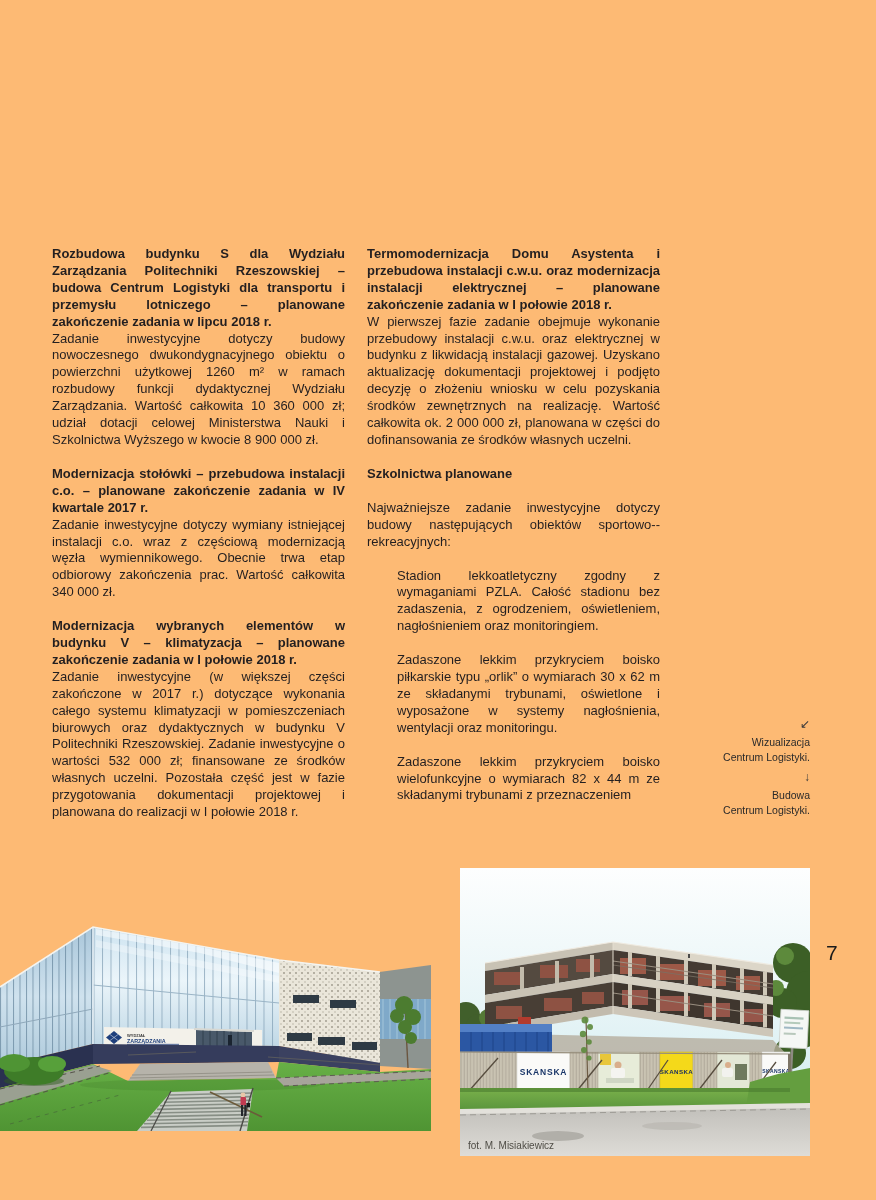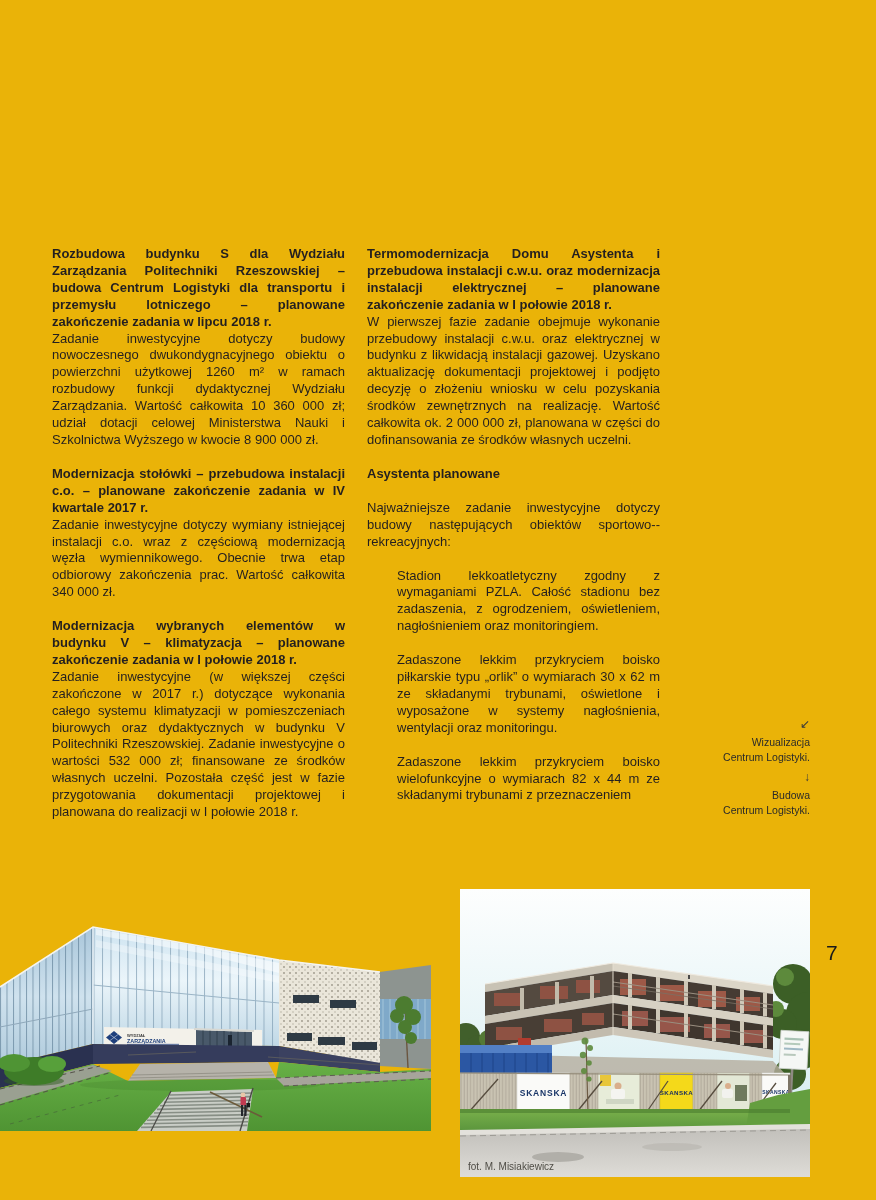--- a/index.html
+++ b/index.html
@@ -1,17 +1,17 @@
 <!DOCTYPE html>
 <html><head>
 <meta charset="utf-8">
 <style>
   html,body{margin:0;padding:0;background:#e9e9e9;}
   .page{
-    position:relative;width:876px;height:1200px;background:#eab308;
+    position:relative;width:876px;height:1200px;background:#fdba74;
     font-family:"Liberation Sans",sans-serif;color:#231f20;overflow:hidden;
     margin:0 auto;
   }
   .col{position:absolute;top:246px;width:293px;font-size:13px;line-height:16.9px;text-align:justify;}
   .col-left{left:52px;}
   .col-right{left:367px;}
   .head{font-weight:bold;margin:0;}
   .para{margin:0 0 17px 0;}
   .subhead{font-weight:bold;margin:0 0 17px 0;}
   .head-block{margin:0 0 17px 0;}
@@ -41,21 +41,21 @@
       <p class="head">Modernizacja wybranych elementów w budynku V – klimatyzacja – planowane zakończenie zadania w I połowie 2018 r.</p>
       <p class="para" style="margin-bottom:0">Zadanie inwestycyjne (w większej części zakończone w 2017 r.) dotyczące wykonania całego systemu klimatyzacji w pomieszczeniach biurowych oraz dydaktycznych w budynku V Politechniki Rzeszowskiej. Zadanie inwestycyjne o wartości 532 000 zł; finansowane ze środków własnych uczelni. Pozostała część jest w fazie przygotowania dokumentacji projektowej i planowana do realizacji w I połowie 2018 r.</p>
     </div>
   </div>
 
   <div class="col col-right">
     <div class="head-block">
       <p class="head">Termomodernizacja Domu Asystenta i przebudowa instalacji c.w.u. oraz modernizacja instalacji elektrycznej – planowane zakończenie zadania w I połowie 2018 r.</p>
       <p class="para" style="margin-bottom:0">W pierwszej fazie zadanie obejmuje wykonanie przebudowy instalacji c.w.u. oraz elektrycznej w budynku z likwidacją instalacji gazowej. Uzyskano aktualizację dokumentacji projektowej i podjęto decyzję o złożeniu wniosku w celu pozyskania środków zewnętrznych na realizację. Wartość całkowita ok. 2 000 000 zł, planowana w części do dofinansowania ze środków własnych uczelni.</p>
     </div>
-    <p class="subhead">Asystenta planowane</p>
+    <p class="subhead">Szkolnictwa planowane</p>
     <div class="head-block">
       <p class="para" style="margin-bottom:0">Najważniejsze zadanie inwestycyjne dotyczy budowy następujących obiektów sportowo--rekreacyjnych:</p>
     </div>
     <p class="indent-item">Stadion lekkoatletyczny zgodny z wymaganiami PZLA. Całość stadionu bez zadaszenia, z ogrodzeniem, oświetleniem, nagłośnieniem oraz monitoringiem.</p>
     <p class="indent-item">Zadaszone lekkim przykryciem boisko piłkarskie typu „orlik” o wymiarach 30 x 62 m ze składanymi trybunami, oświetlone i wyposażone w systemy nagłośnienia, wentylacji oraz monitoringu.</p>
     <p class="indent-item">Zadaszone lekkim przykryciem boisko wielofunkcyjne o wymiarach 82 x 44 m ze składanymi trybunami z przeznaczeniem</p>
   </div>
 
   <div class="margin-note" style="top:718px">
     <span class="arrow">↙</span>
@@ -235,21 +235,21 @@
 
       <g>
         <ellipse cx="34" cy="176" rx="30" ry="5" fill="#2e5c1e" opacity="0.5"></ellipse>
         <ellipse cx="34" cy="166" rx="30" ry="14" fill="#3e7c28"></ellipse>
         <ellipse cx="14" cy="158" rx="16" ry="9" fill="#4f9434"></ellipse>
         <ellipse cx="52" cy="159" rx="14" ry="8" fill="#57a03a"></ellipse>
       </g>
     </svg>
   </div>
 
-  <div class="photo" style="left:460px;top:889px">
+  <div class="photo" style="left:460px;top:868px">
     <svg width="350" height="288" viewBox="0 0 350 288">
       <defs>
         <linearGradient id="sky" x1="0" y1="0" x2="0" y2="1">
           <stop offset="0" stop-color="#fdfefe"></stop>
             <stop offset="0.55" stop-color="#e8f5f7"></stop>
             <stop offset="1" stop-color="#d2ecf0"></stop>
         </linearGradient>
         <linearGradient id="grassR" x1="0" y1="0" x2="0" y2="1">
           <stop offset="0" stop-color="#7ab14b"></stop>
             <stop offset="1" stop-color="#55903a"></stop>

